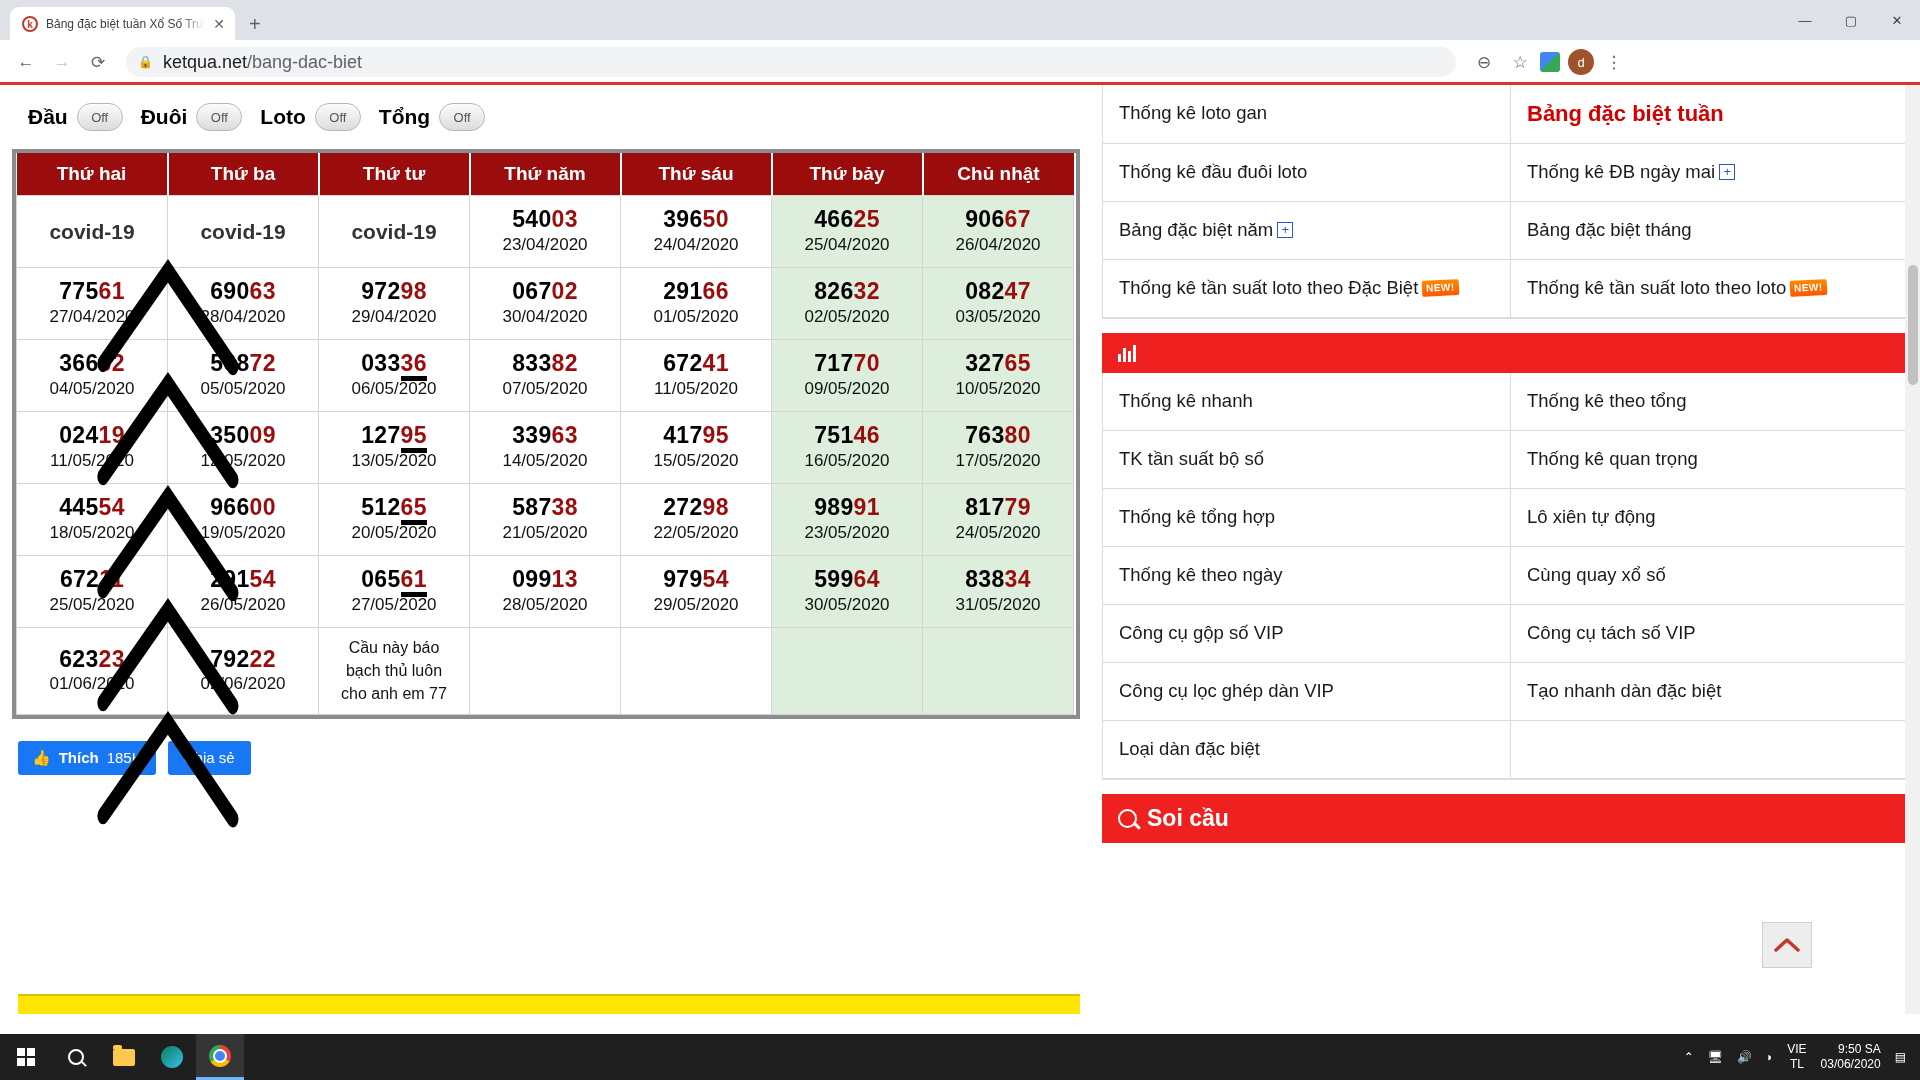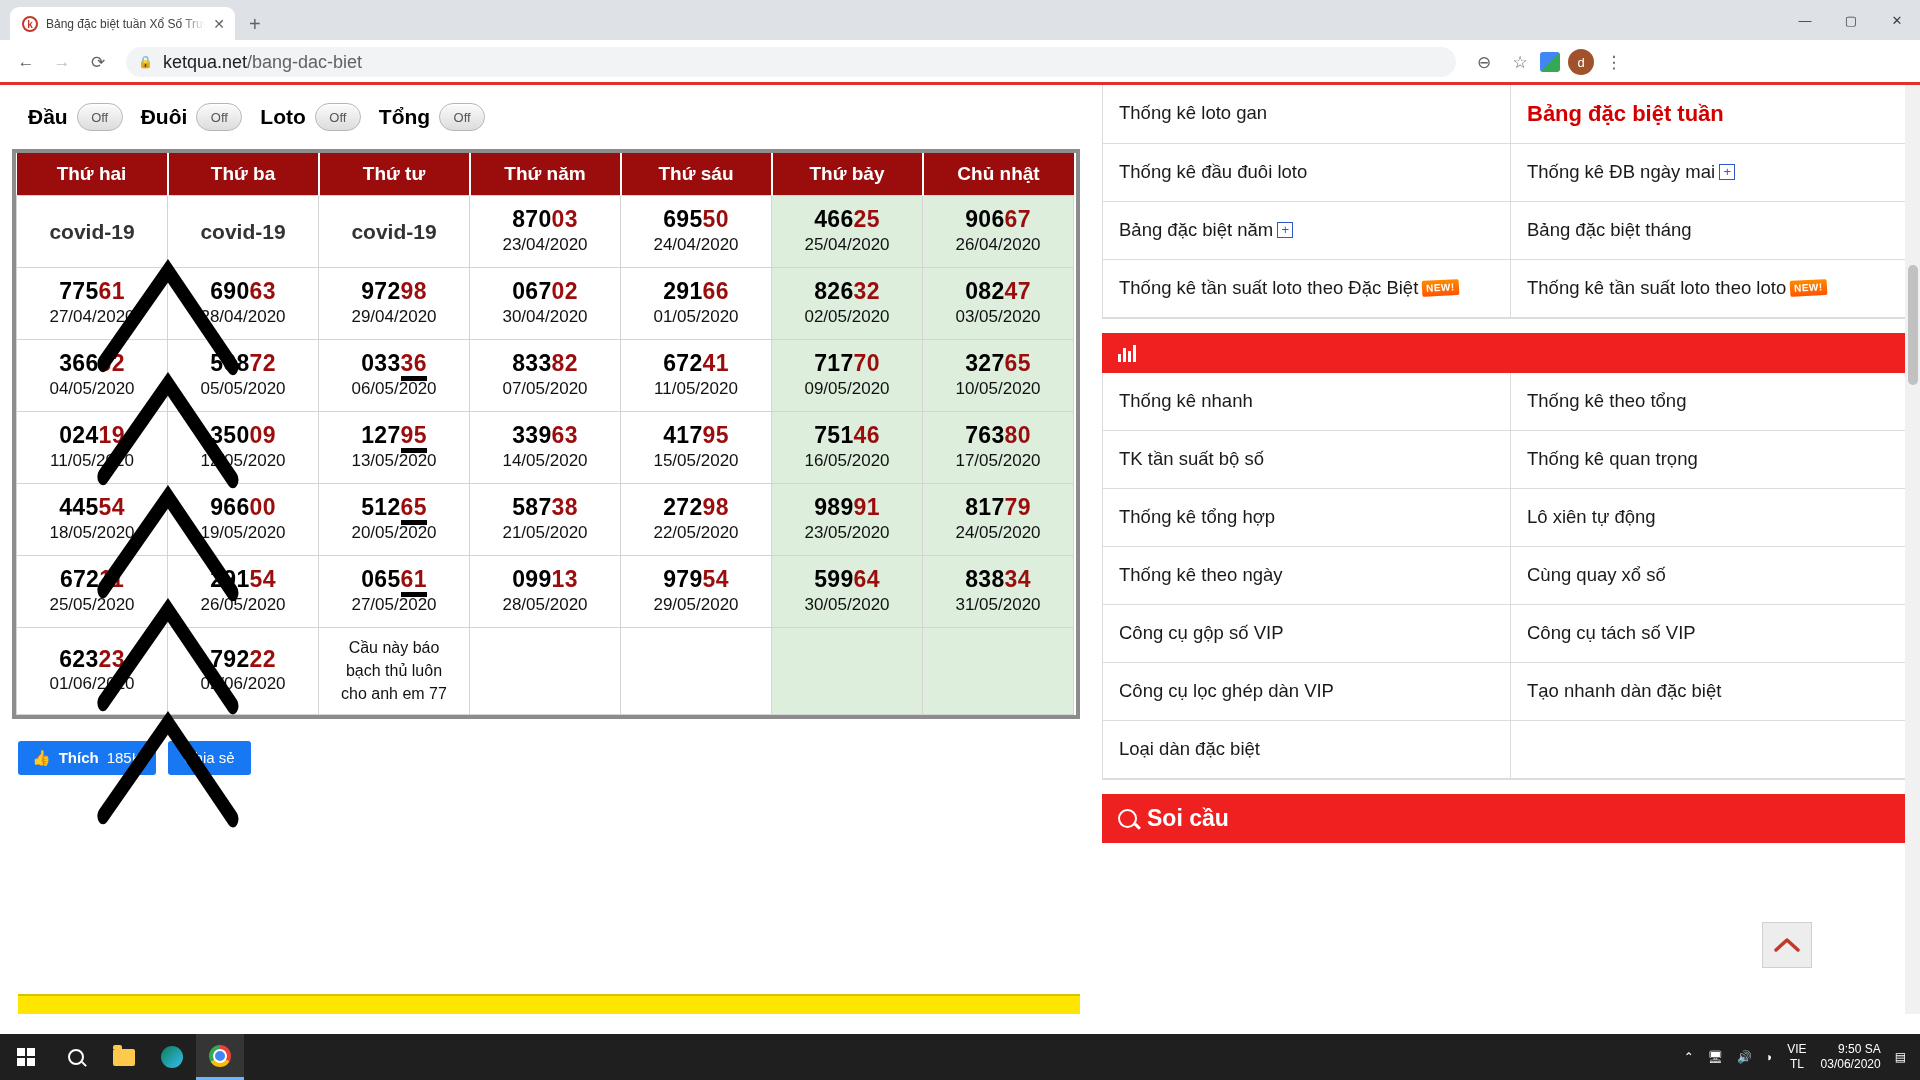--- a/index.html
+++ b/index.html
@@ -338,25 +338,25 @@
                   <td>
                     <div class="covid">covid-19</div>
                   </td>
                   <td>
                     <div class="covid">covid-19</div>
                   </td>
                   <td>
                     <div class="covid">covid-19</div>
                   </td>
                   <td>
-                    <div class="num"><span>870</span><span class="r">03</span></div>
+                    <div class="num"><span>540</span><span class="r">03</span></div>
                     <div class="date">23/04/2020</div>
                   </td>
                   <td>
-                    <div class="num"><span>695</span><span class="r">50</span></div>
+                    <div class="num"><span>396</span><span class="r">50</span></div>
                     <div class="date">24/04/2020</div>
                   </td>
                   <td class="weekend">
                     <div class="num"><span>466</span><span class="r">25</span></div>
                     <div class="date">25/04/2020</div>
                   </td>
                   <td class="weekend">
                     <div class="num"><span>906</span><span class="r">67</span></div>
                     <div class="date">26/04/2020</div>
                   </td>

